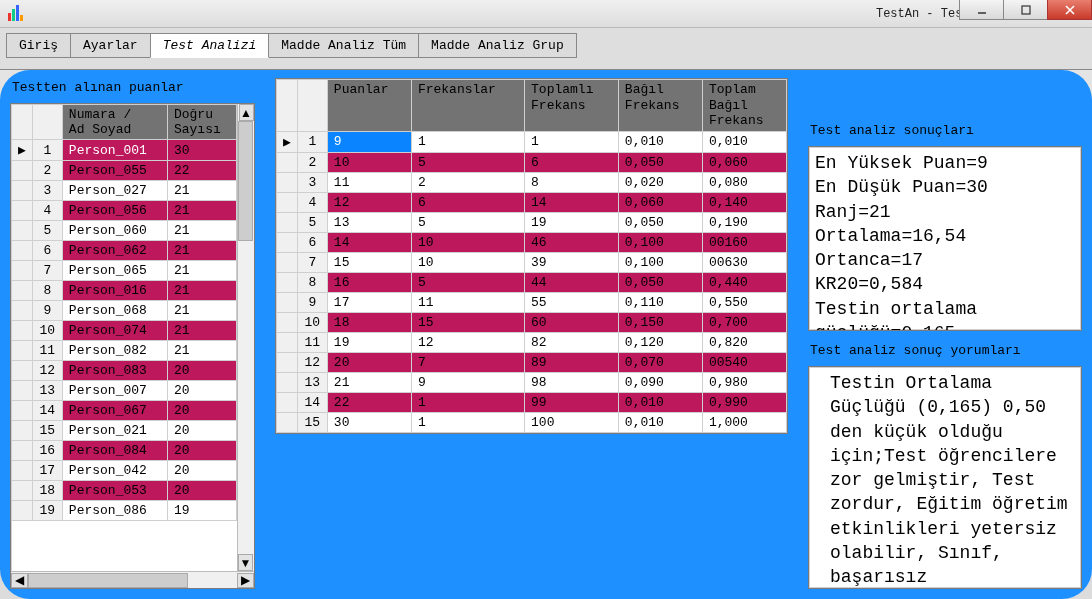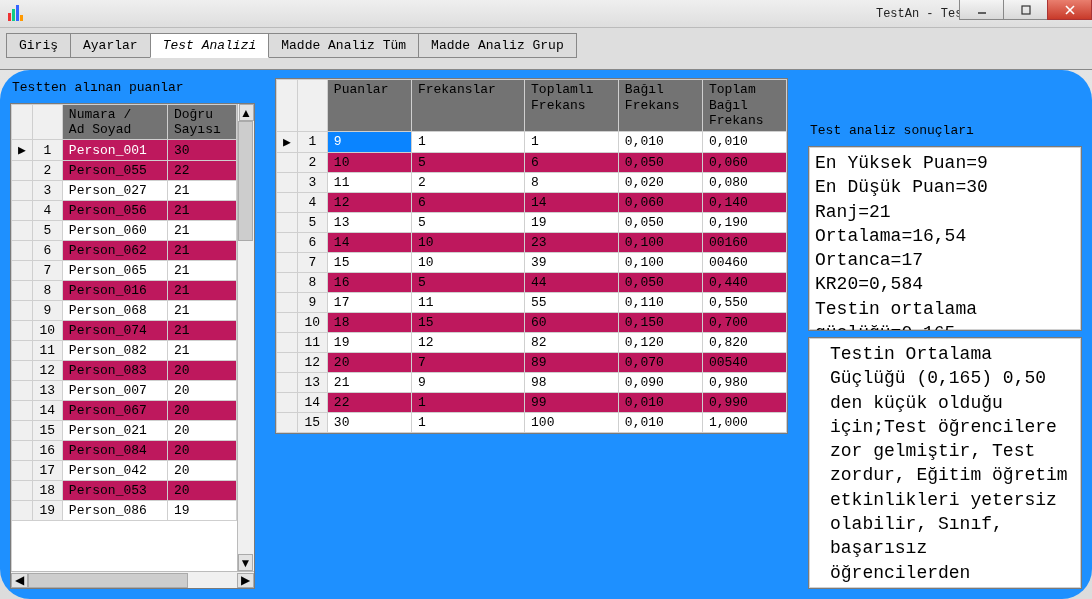--- a/index.html
+++ b/index.html
@@ -319,32 +319,32 @@
                     <td class="cell">5</td>
                     <td class="cell">19</td>
                     <td class="cell">0,050</td>
                     <td class="cell">0,190</td>
                   </tr>
                   <tr class="alt">
                     <td class="rowmarker"></td>
                     <td class="rowhdr">6</td>
                     <td class="cell">14</td>
                     <td class="cell">10</td>
-                    <td class="cell">23</td>
+                    <td class="cell">46</td>
                     <td class="cell">0,100</td>
                     <td class="cell">00160</td>
                   </tr>
                   <tr>
                     <td class="rowmarker"></td>
                     <td class="rowhdr">7</td>
                     <td class="cell">15</td>
                     <td class="cell">10</td>
                     <td class="cell">39</td>
                     <td class="cell">0,100</td>
-                    <td class="cell">00460</td>
+                    <td class="cell">00630</td>
                   </tr>
                   <tr class="alt">
                     <td class="rowmarker"></td>
                     <td class="rowhdr">8</td>
                     <td class="cell">16</td>
                     <td class="cell">5</td>
                     <td class="cell">44</td>
                     <td class="cell">0,050</td>
                     <td class="cell">0,440</td>
                   </tr>
@@ -424,19 +424,20 @@
 En Düşük Puan=30
 Ranj=21
 Ortalama=16,54
 Ortanca=17
 KR20=0,584
 Testin ortalama güçlüğü=0,165
 Standart Sapma=3,465
 Varyans=12,008
 Bağıl Değişim Katsayısı=20,951
 Çarpıklık Katsayısı=-0,398</div>
+      <div class="panel-title" style="margin-top:4px;">Test analiz sonuç yorumları</div>
       <div class="textbox" style="flex:1;padding-left:21px;">Testin Ortalama Güçlüğü (0,165) 0,50 den küçük olduğu için;Test öğrencilere zor gelmiştir, Test zordur, Eğitim öğretim etkinlikleri yetersiz olabilir, Sınıf, başarısız öğrencilerden oluşmaktadır.
 
 Çarpıklık Katsayısı (-0,398 ) yani 0 dan küçük olduğu için dağılım sola(eksi yöne) çarpıktır.</div>
     </div>
 
   </div>
 </div>
 
 </body></html>

